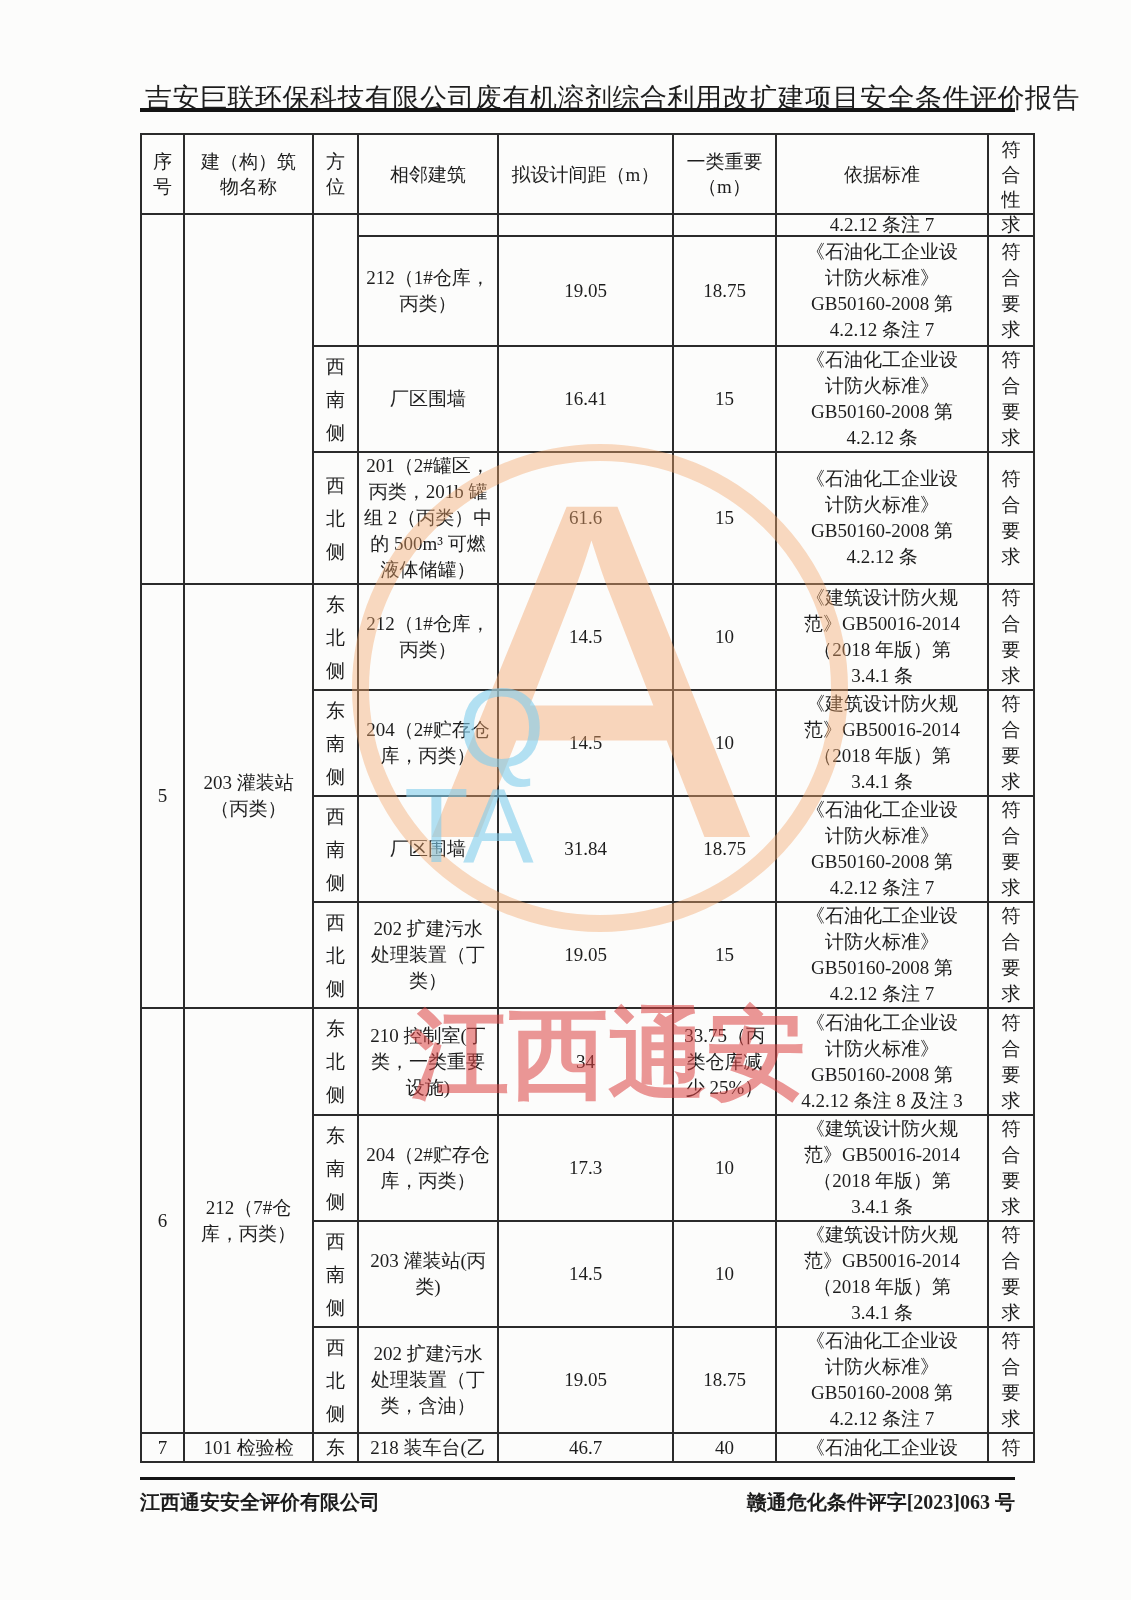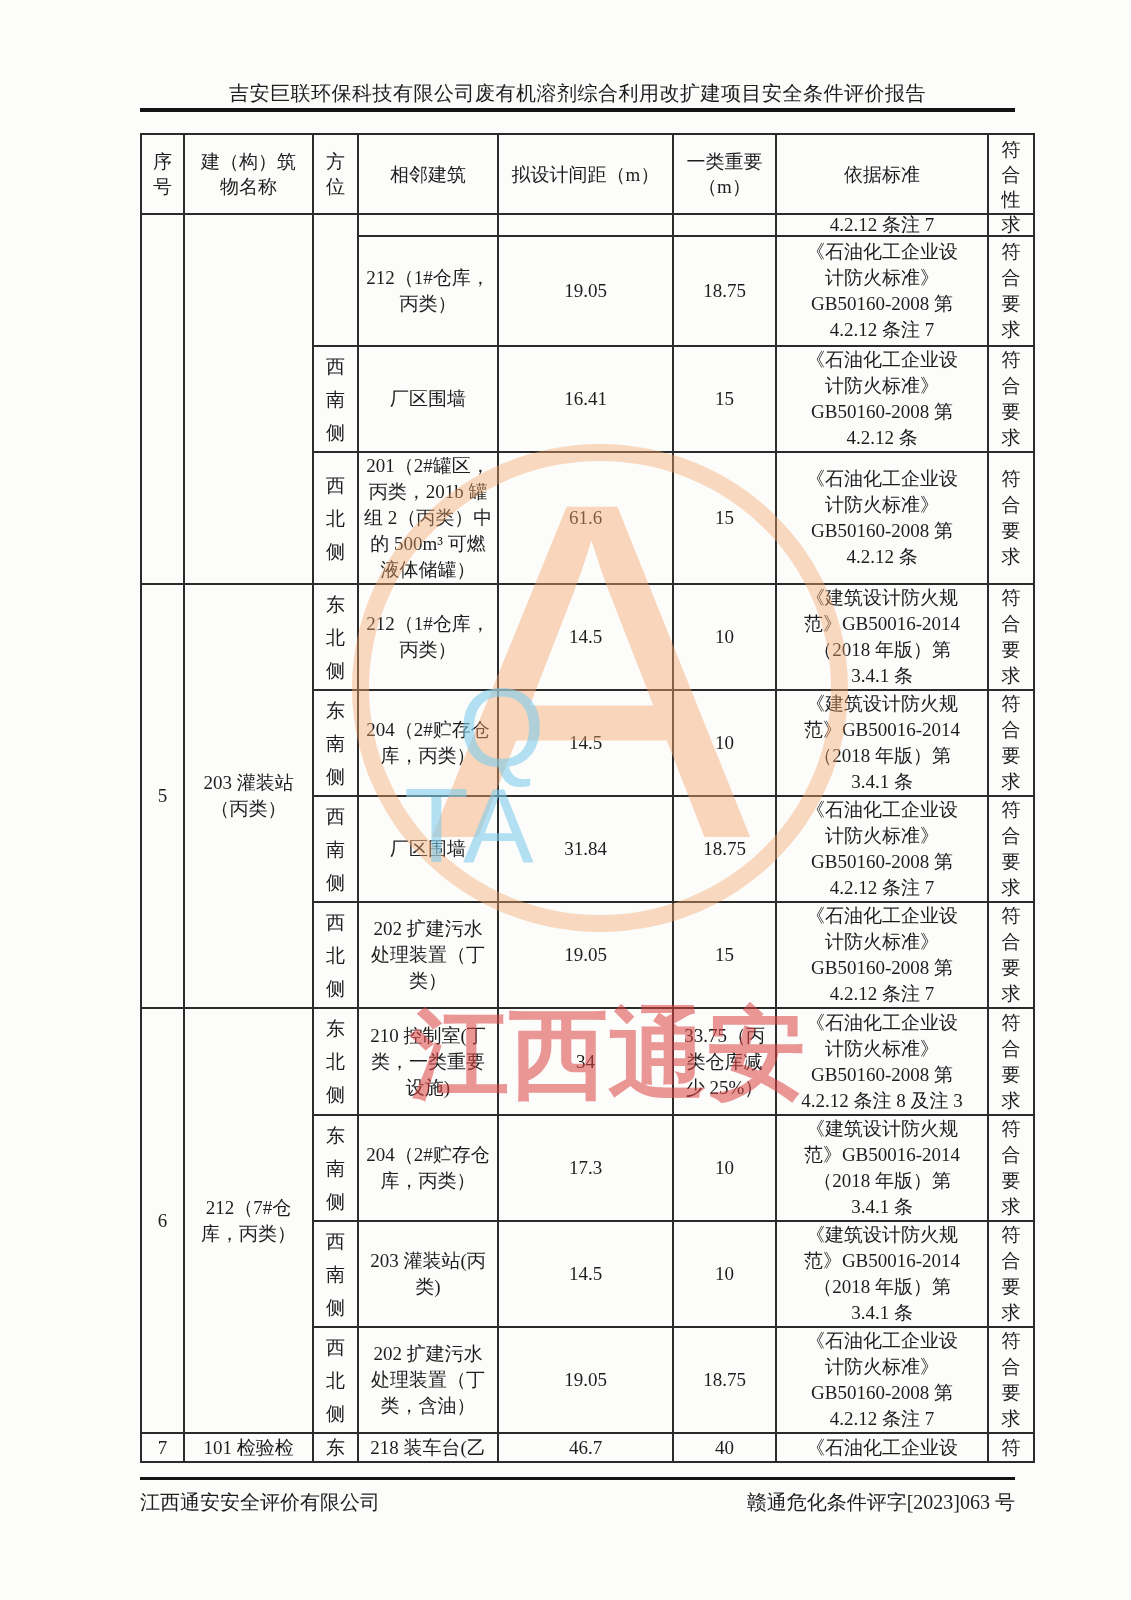--- a/index.html
+++ b/index.html
@@ -4,26 +4,26 @@
 <style>
   html,body{margin:0;padding:0;background:#e8e8e8;}
   .sheet{
     position:relative;width:1131px;height:1600px;background:#fcfcfb;
     font-family:"Liberation Serif","DejaVu Serif",serif;color:#1d1d1d;
     overflow:hidden;margin:0 auto;
   }
   .abs{position:absolute;}
   .page-title{
     left:145px;top:80px;width:865px;text-align:center;
-    font-size:20px;letter-spacing:0.5px;white-space:nowrap;
+    font-size:27px;letter-spacing:0.5px;white-space:nowrap;
   }
   .head-rule{left:140px;top:108px;width:875px;height:4px;background:#141414;}
   .foot-rule{left:140px;top:1477px;width:875px;height:3px;background:#141414;}
   .page-number{left:145px;top:1444px;width:865px;text-align:center;font-size:19px;}
-  .footer-bar{left:140px;top:1489px;width:875px;display:flex;justify-content:space-between;font-size:20px;}
+  .footer-bar{left:140px;top:1489px;width:875px;display:flex;justify-content:space-between;font-size:20px;font-weight:bold;}
 
   .doc-table{
     left:140px;top:133px;border-collapse:collapse;table-layout:fixed;width:893px;
     font-size:19px;
   }
   .doc-table td,.doc-table th{
     border:2px solid #2b2b2b;text-align:center;vertical-align:middle;
     padding:0 2px;font-weight:normal;white-space:pre-line;line-height:26px;
     overflow:hidden;
   }

